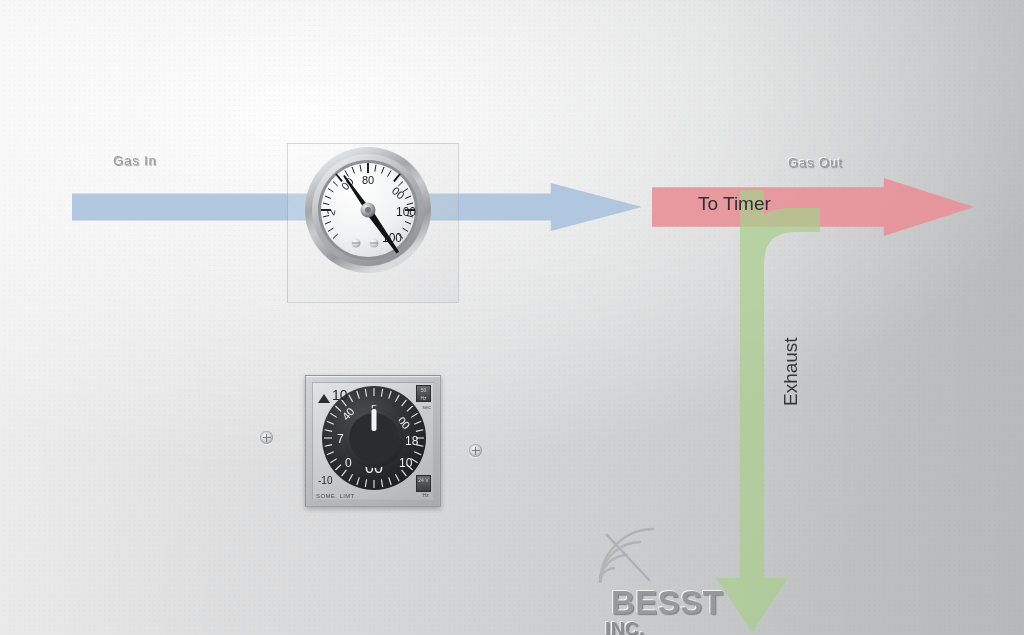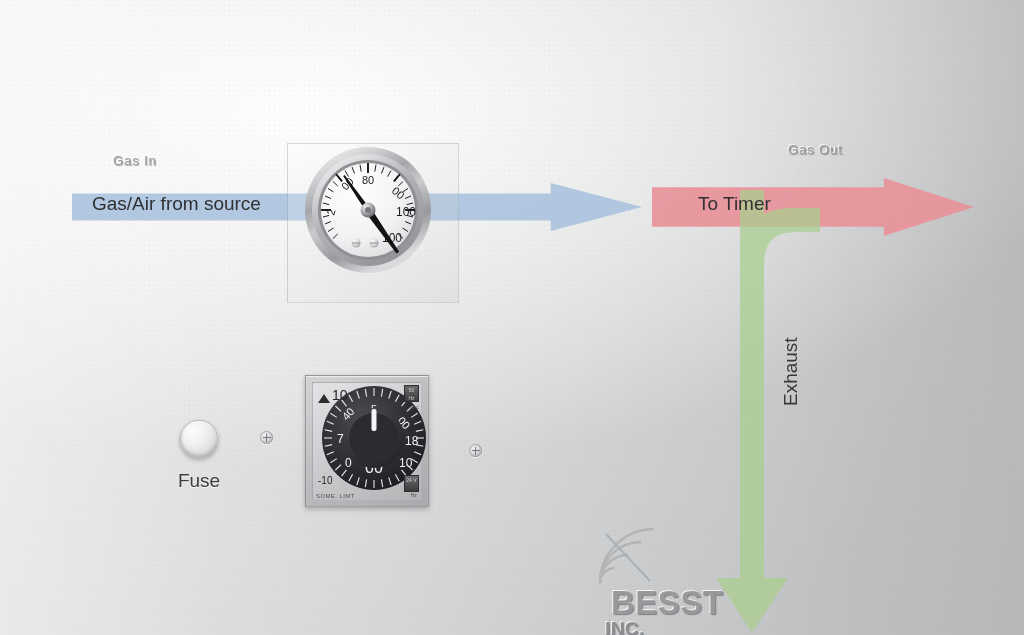--- a/index.html
+++ b/index.html
@@ -110,21 +110,21 @@
     clip-path: polygon(0 16%, 72% 16%, 72% 0, 100% 50%, 72% 100%, 72% 84%, 0 84%);
     z-index: 2;
   }
   #label-gas-out-flow {
     left: 698px; top: 193px;
     font-size: 19px;
     color: #303032;
     z-index: 5;
   }
   #label-gas-out {
-    left: 788px; top: 142px;
+    left: 788px; top: 155px;
     z-index: 5;
   }
 
   
   #arrow-exhaust {
     left: 690px; top: 190px;
     width: 130px; height: 445px;
     z-index: 3;
     opacity: .72;
   }
@@ -190,21 +190,21 @@
     background: rgba(105,107,110,.85);
   }
   .screw::before { left: 50%; top: 2.5px; width: 1.5px; height: 8px; margin-left: -.75px; }
   .screw::after  { top: 50%; left: 2.5px; height: 1.5px; width: 8px; margin-top: -.75px; }
   #screw-1 { left: 260px; top: 431px; }
   #screw-2 { left: 469px; top: 431px; }
 
   
   #timer-group { left: 305px; top: 375px; width: 136px; z-index: 6; }
   #timer-body {
-    width: 124px; height: 132px;
+    width: 136px; height: 132px;
     background: linear-gradient(145deg, #d3d4d5, #b9babc 55%, #a9aaac);
     border: 1px solid rgba(120,122,125,.55);
     box-shadow: 0 2px 5px rgba(0,0,0,.25), inset 0 1px 1px rgba(255,255,255,.7);
     position: relative;
     padding: 6px;
   }
   #timer-face {
     position: absolute;
     inset: 6px;
     background: linear-gradient(150deg, #e2e3e4, #c6c7c9 60%, #b4b5b7);
@@ -348,21 +348,20 @@
   }
 </style>
 </head>
 <body>
 
 <div id="panel">
 
 
   <div class="layer" id="arrow-gas-in"></div>
   <div class="layer emboss-small" id="label-gas-in">Gas  In</div>
-  <div class="layer" id="label-gas-in-flow">Gas/Air from source</div>
 
   <div class="layer" id="arrow-gas-out"></div>
   <div class="layer emboss-small" id="label-gas-out">Gas Out</div>
   <div class="layer" id="label-gas-out-flow">To Timer</div>
 
   <div class="layer" id="arrow-exhaust">
     <svg width="130" height="445" viewBox="0 0 130 445">
       <path d="M 130 0 L 130 42 L 104 42 Q 74 42 74 74 L 74 388 L 98 388 L 62 441 L 26 388 L 50 388 L 50 74 Q 50 18 104 18 L 130 18 Z" fill="#a9cf8e"></path>
       <path d="M 130 18 L 104 18 Q 50 18 50 74 L 50 388 L 26 388 L 62 441 L 98 388 L 74 388 L 74 74 Q 74 42 104 42 L 130 42 Z" fill="#a9cf8e"></path>
       <rect x="50" y="0" width="24" height="60" fill="#a9cf8e"></rect>
@@ -472,24 +471,20 @@
       <circle cx="78" cy="64" r="7.5" fill="url(#hub)"></circle>
       <circle cx="78" cy="64" r="3" fill="#77787c"></circle>
 
       <circle cx="66" cy="97" r="4.6" fill="url(#scr)"></circle>
       <line x1="62" y1="97" x2="70" y2="97" stroke="#8b8c8f" stroke-width="1"></line>
       <circle cx="84" cy="97" r="4.6" fill="url(#scr)"></circle>
       <line x1="80" y1="97" x2="88" y2="97" stroke="#8b8c8f" stroke-width="1"></line>
     </svg>
   </div>
 
-  <div class="layer" id="fuse-group">
-    <div id="fuse-cap"></div>
-    <div class="panel-label" id="label-fuse">Fuse</div>
-  </div>
 
   <div class="layer screw" id="screw-1"></div>
   <div class="layer screw" id="screw-2"></div>
 
   <div class="layer" id="timer-group">
     <div id="timer-body">
       <div id="timer-face"></div>
 
       <div class="timer-corner" id="timer-corner-tr">50 Hz</div>
       <div class="timer-micro" id="timer-micro-tr">sec</div>

